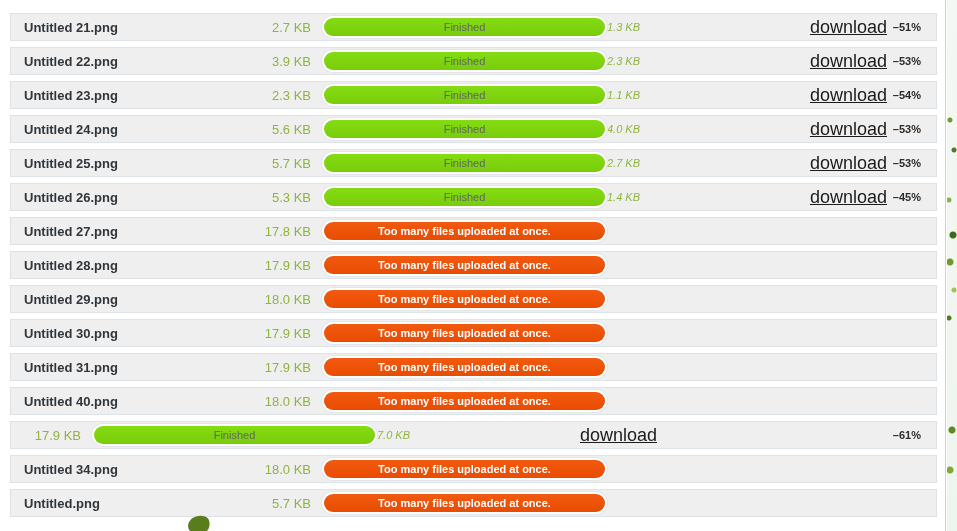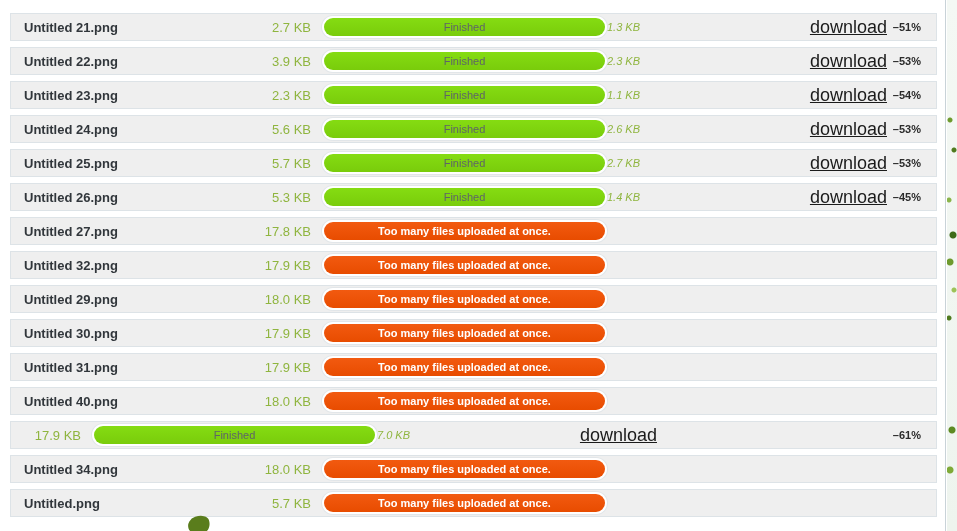--- a/index.html
+++ b/index.html
@@ -222,21 +222,21 @@
       </div>
       <div class="file-row">
         <div class="cell-name">Untitled 24.png</div>
         <div class="cell-insize">5.6 KB</div>
         <div class="cell-bar">
           <div class="bar-track finished">
             <div class="bar-fill finished"></div>
             <div class="bar-label finished">Finished</div>
           </div>
         </div>
-        <div class="cell-outsize">2.6 KB</div>
+        <div class="cell-outsize">4.0 KB</div>
         <div class="cell-download"><a href="#">download</a></div>
         <div class="cell-ratio">–53%</div>
       </div>
       <div class="file-row">
         <div class="cell-name">Untitled 25.png</div>
         <div class="cell-insize">5.7 KB</div>
         <div class="cell-bar">
           <div class="bar-track finished">
             <div class="bar-fill finished"></div>
             <div class="bar-label finished">Finished</div>
@@ -266,21 +266,21 @@
           <div class="bar-track error">
             <div class="bar-fill error"></div>
             <div class="bar-label error">Too many files uploaded at once.</div>
           </div>
         </div>
         <div class="cell-outsize"></div>
         <div class="cell-download"></div>
         <div class="cell-ratio"></div>
       </div>
       <div class="file-row">
-        <div class="cell-name">Untitled 32.png</div>
+        <div class="cell-name">Untitled 28.png</div>
         <div class="cell-insize">17.9 KB</div>
         <div class="cell-bar">
           <div class="bar-track error">
             <div class="bar-fill error"></div>
             <div class="bar-label error">Too many files uploaded at once.</div>
           </div>
         </div>
         <div class="cell-outsize"></div>
         <div class="cell-download"></div>
         <div class="cell-ratio"></div>

